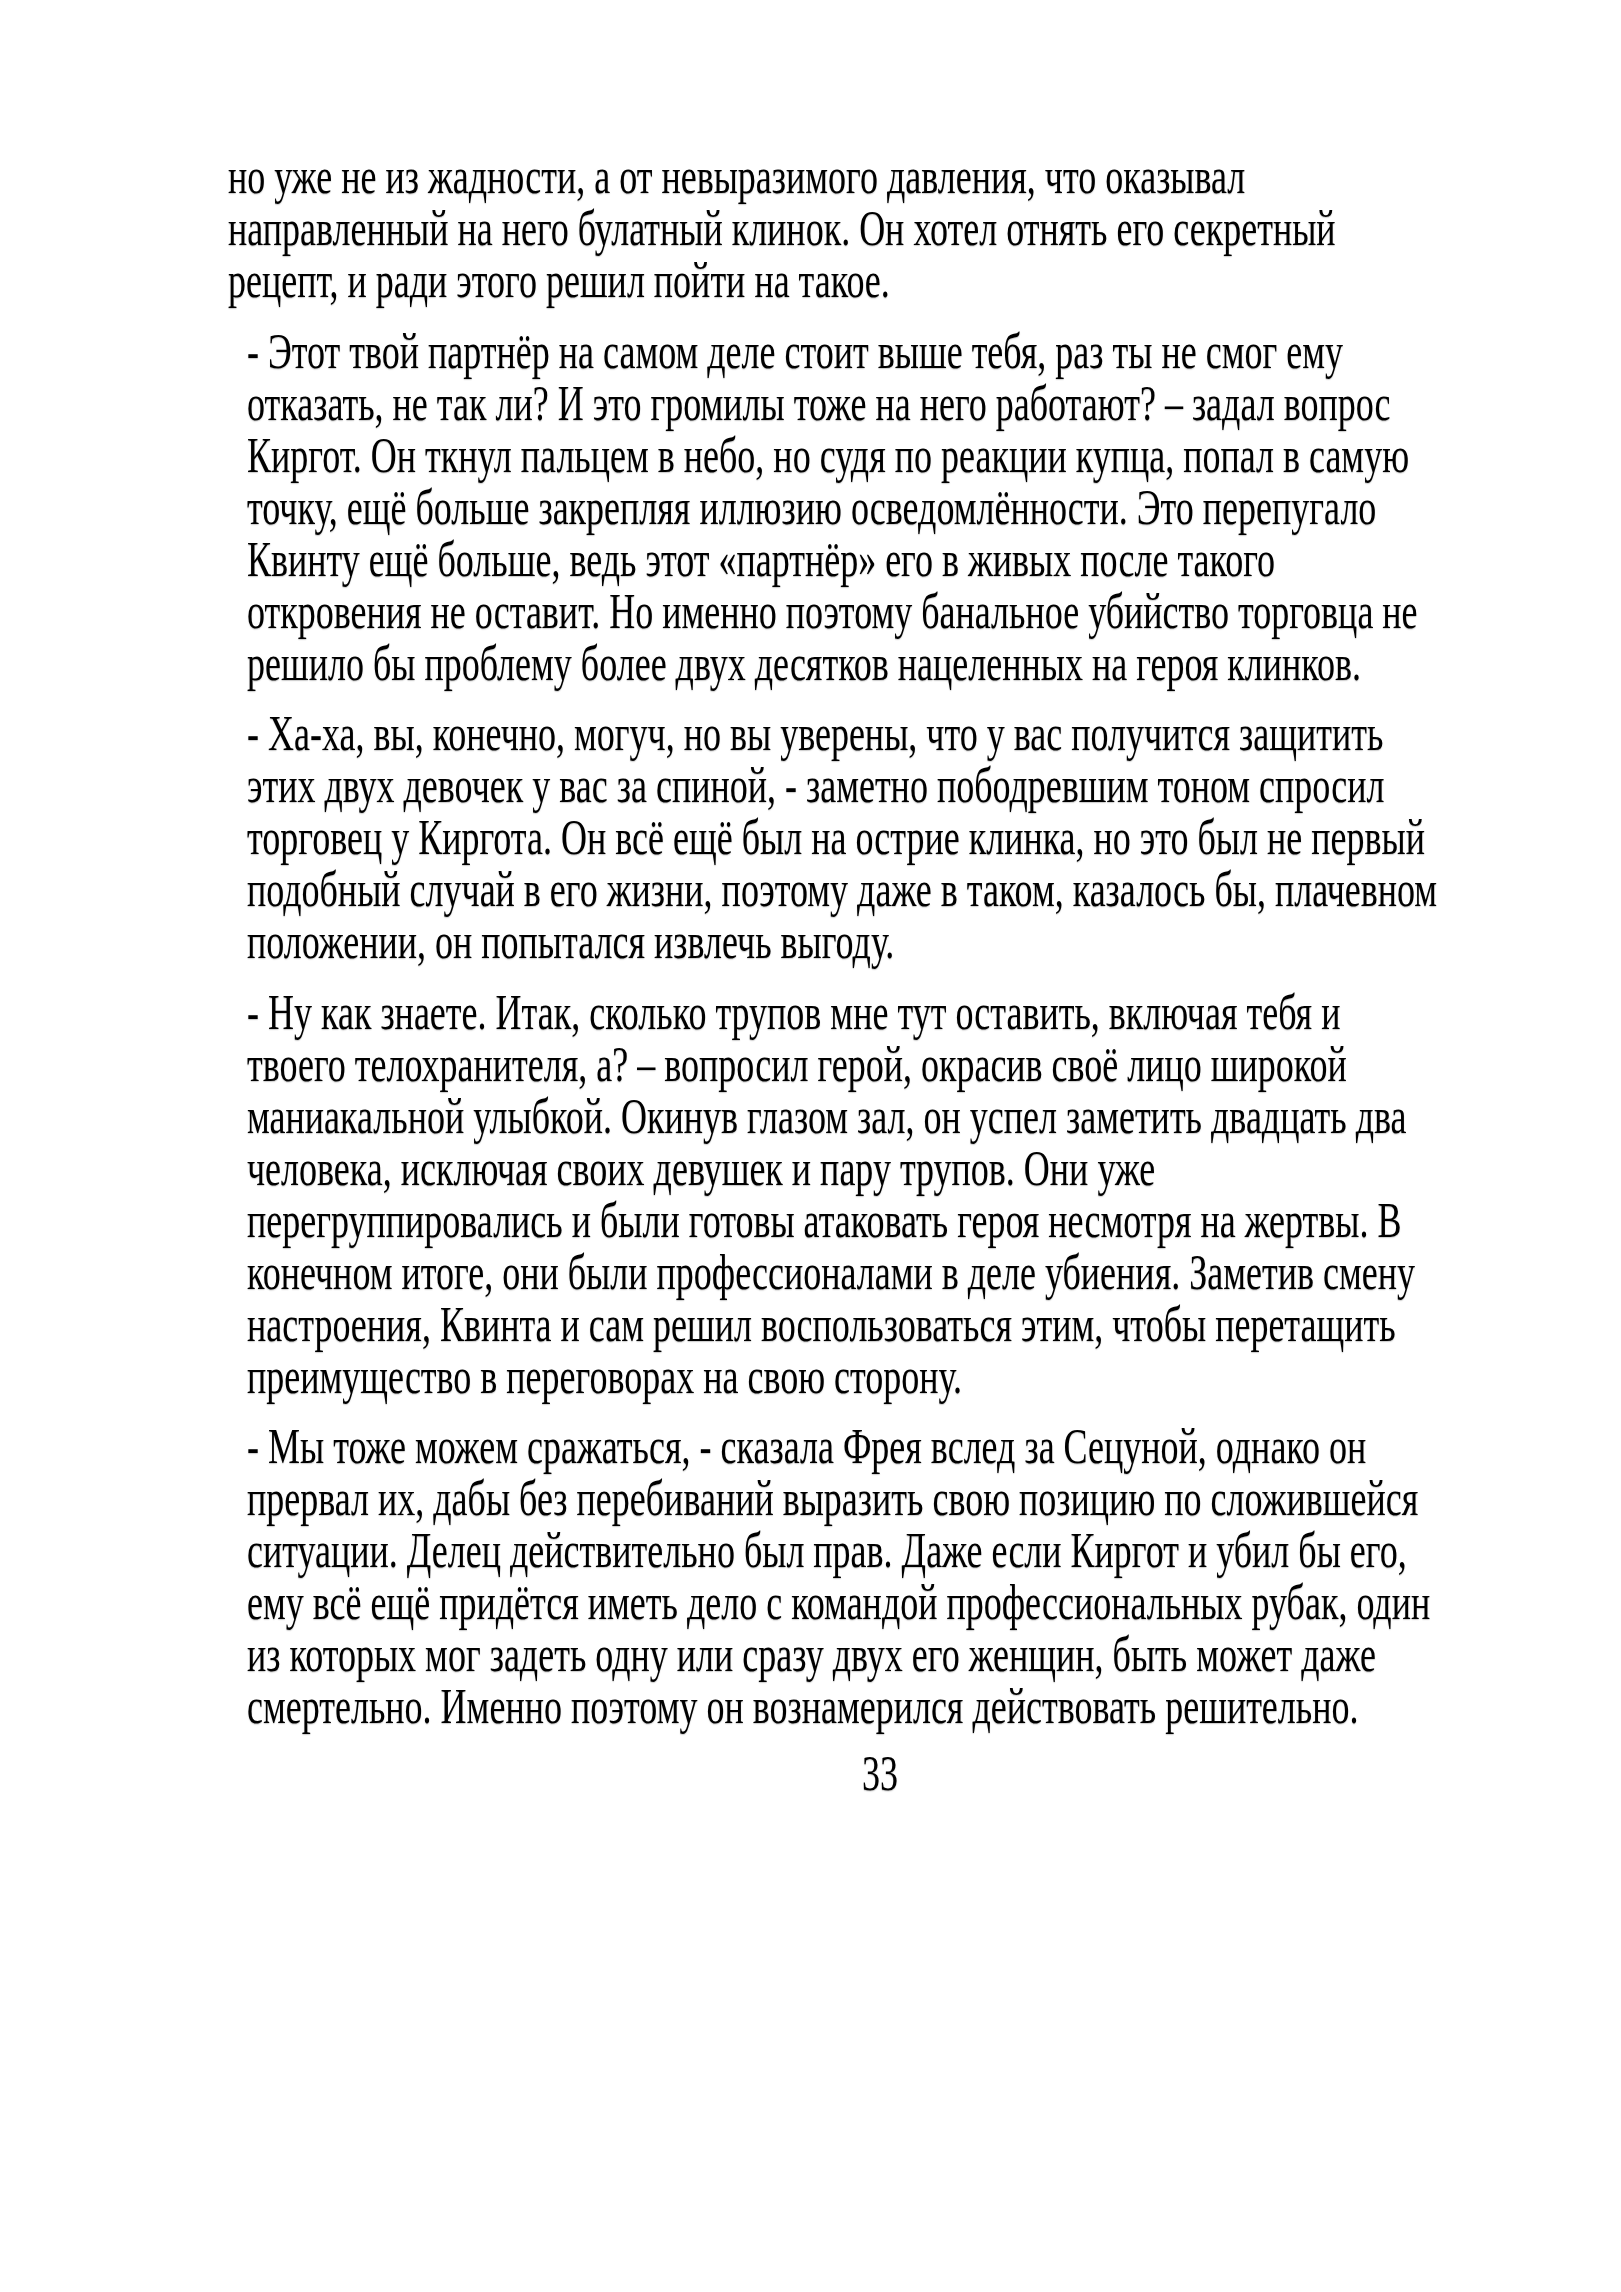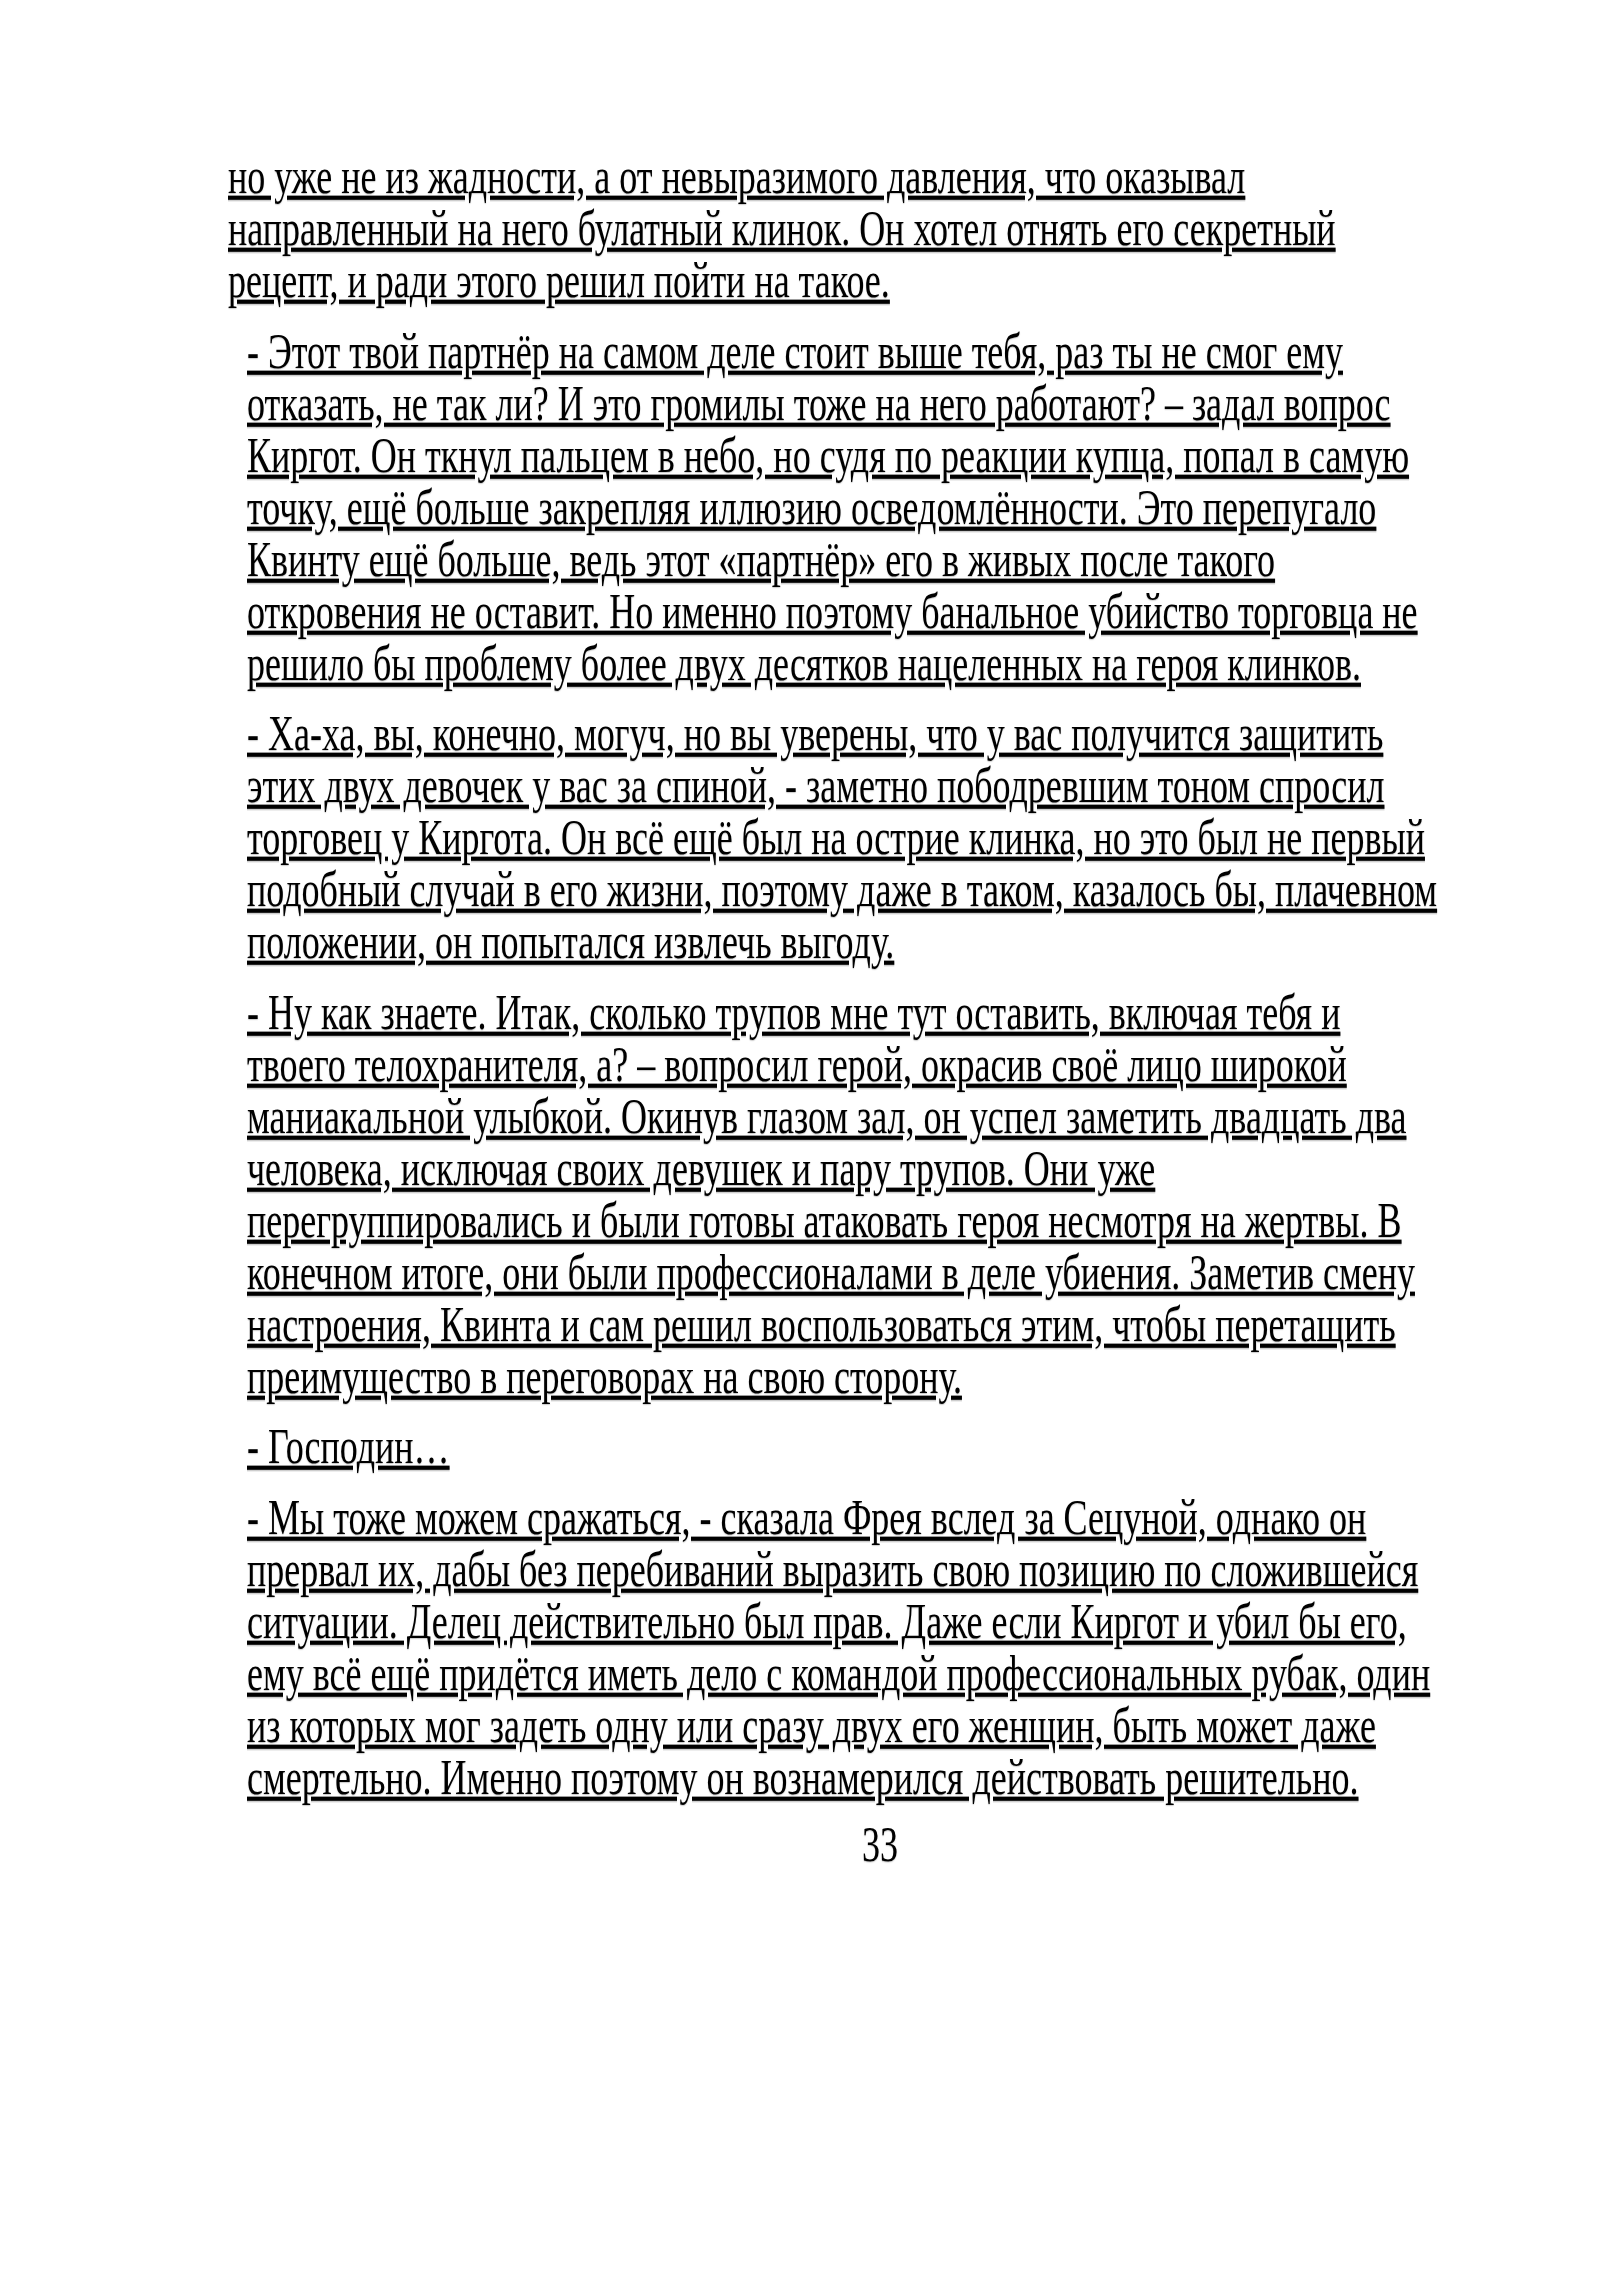--- a/index.html
+++ b/index.html
@@ -17,21 +17,20 @@
     color: #000000;
   }
   .content {
     position: absolute;
     left: 228px;
     top: 155px;
     width: 1304px;
   }
   .paragraph {
     margin: 0;
-    text-decoration: underline;
   }
   .paragraph + .paragraph {
     margin-top: 18.6px;
     margin-left: 19px;
   }
   .line {
     height: 52px;
     line-height: 52px;
     font-size: 36px;
     white-space: nowrap;
@@ -82,23 +81,20 @@
         <div class="line">- Ну как знаете. Итак, сколько трупов мне тут оставить, включая тебя и</div>
         <div class="line">твоего телохранителя, а? – вопросил герой, окрасив своё лицо широкой</div>
         <div class="line">маниакальной улыбкой. Окинув глазом зал, он успел заметить двадцать два</div>
         <div class="line">человека, исключая своих девушек и пару трупов. Они уже</div>
         <div class="line">перегруппировались и были готовы атаковать героя несмотря на жертвы. В</div>
         <div class="line">конечном итоге, они были профессионалами в деле убиения. Заметив смену</div>
         <div class="line">настроения, Квинта и сам решил воспользоваться этим, чтобы перетащить</div>
         <div class="line">преимущество в переговорах на свою сторону.</div>
       </div>
       <div class="paragraph">
-        <div class="line">- Господин…</div>
-      </div>
-      <div class="paragraph">
         <div class="line">- Мы тоже можем сражаться, - сказала Фрея вслед за Сецуной, однако он</div>
         <div class="line">прервал их, дабы без перебиваний выразить свою позицию по сложившейся</div>
         <div class="line">ситуации. Делец действительно был прав. Даже если Киргот и убил бы его,</div>
         <div class="line">ему всё ещё придётся иметь дело с командой профессиональных рубак, один</div>
         <div class="line">из которых мог задеть одну или сразу двух его женщин, быть может даже</div>
         <div class="line">смертельно. Именно поэтому он вознамерился действовать решительно.</div>
       </div>
       <div class="page-number">33</div>
   </div>
 </div>

